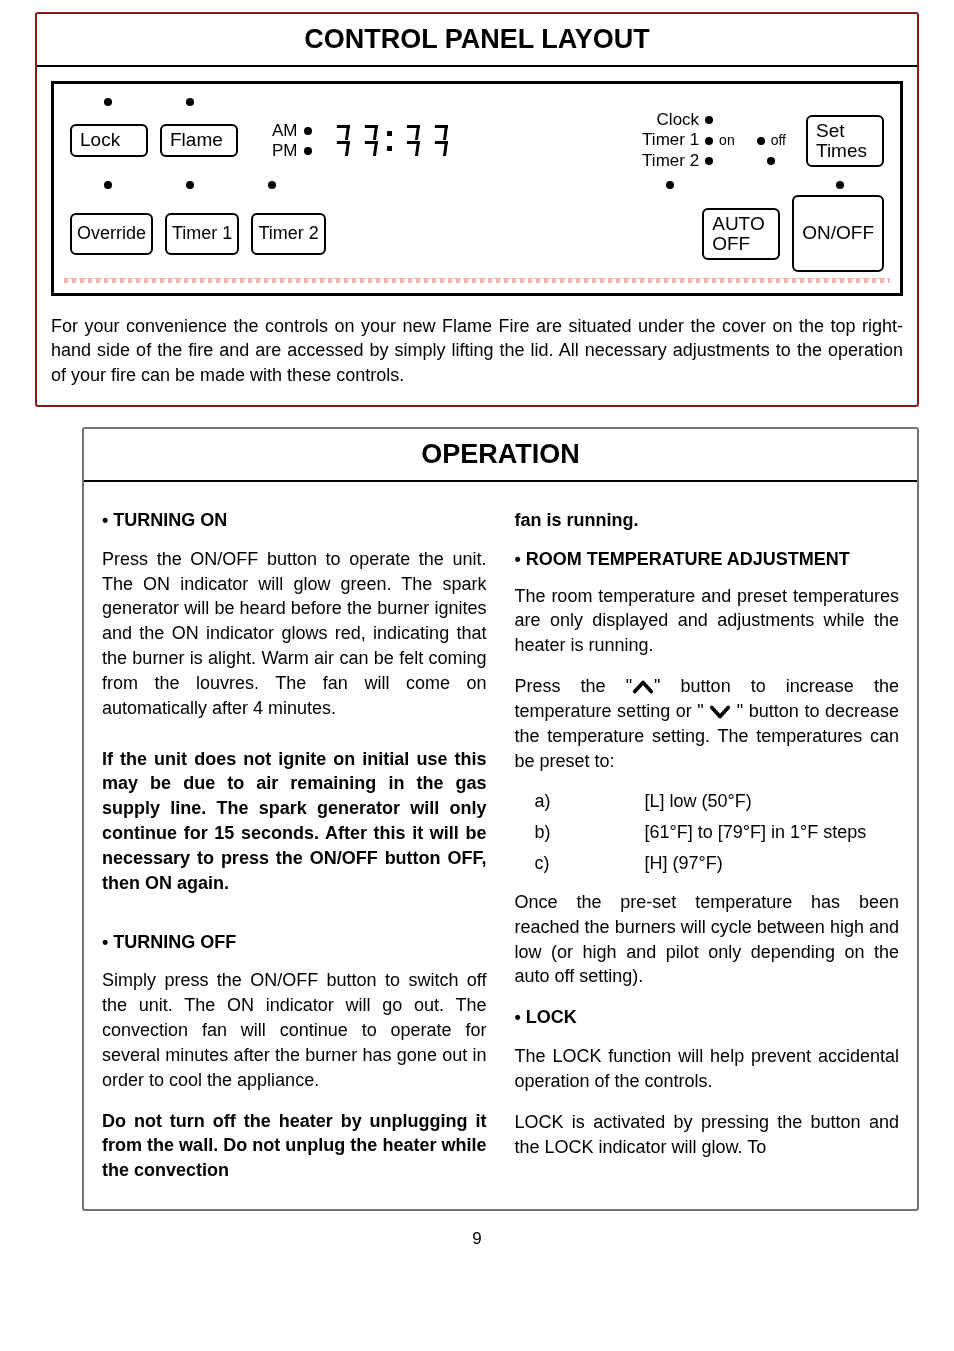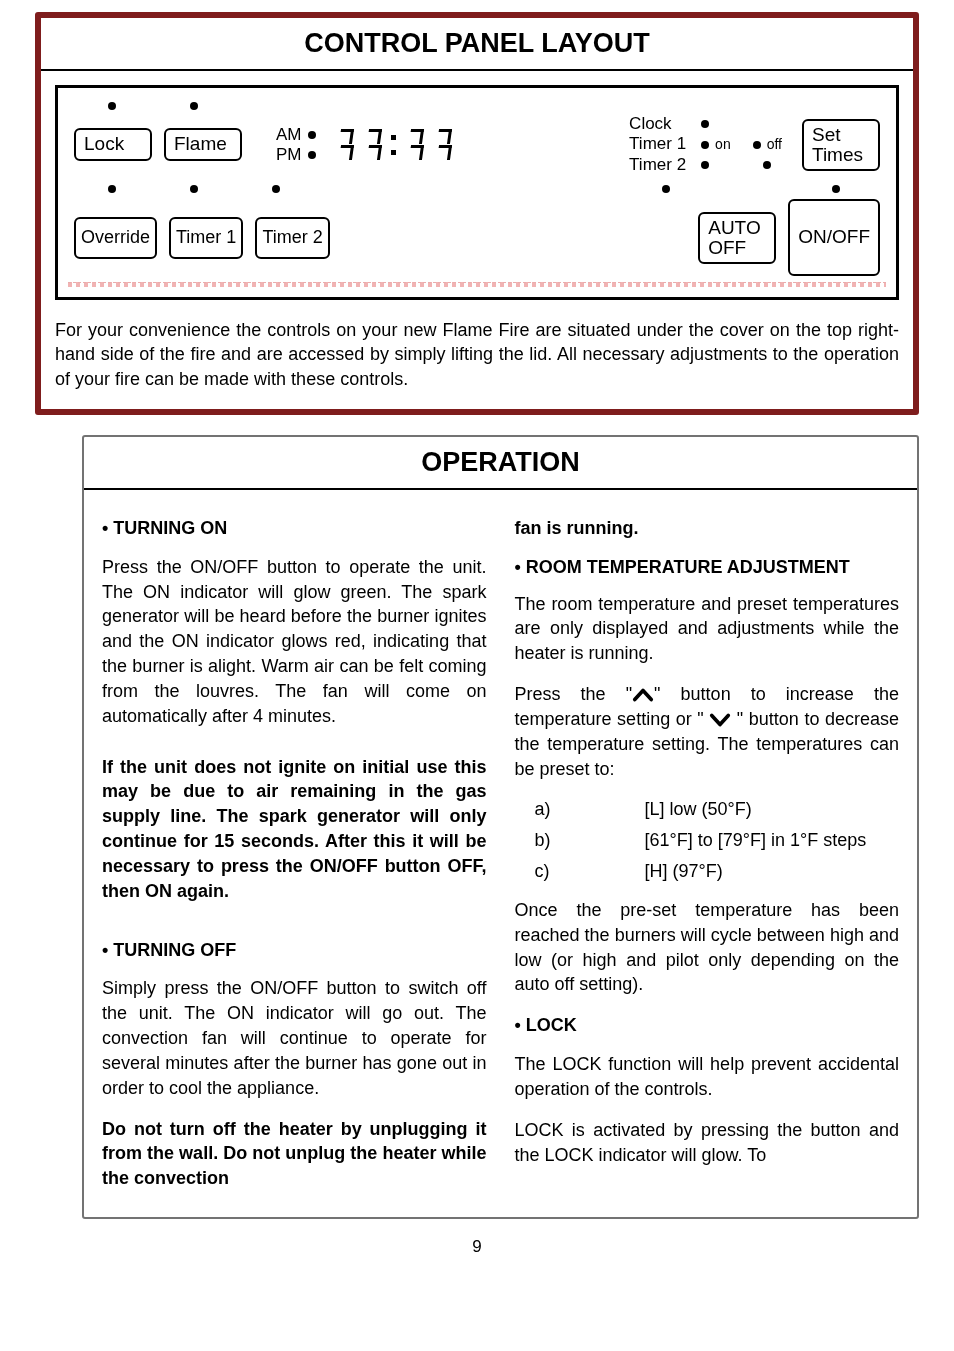--- a/index.html
+++ b/index.html
@@ -9,21 +9,21 @@
     background: #fff;
     color: #000;
   }
   .page {
     width: 954px;
     margin: 0 auto;
     box-sizing: border-box;
     padding: 12px 35px 25px 35px;
   }
   .panel-outer {
-    border: 6px solid #7f1d1d;
+    border: 2px solid #7f1d1d;
     border-radius: 3px;
   }
   .panel-header {
     border-bottom: 2px solid #000;
     padding: 10px 0;
     text-align: center;
     font-size: 27px;
     font-weight: bold;
   }
   .panel-body {
@@ -78,21 +78,21 @@
     border: 3px solid #000; border-left: none; border-bottom: none;
     transform: skewX(-8deg);
     background: transparent;
   }
   .digit7::before { top: 2px; height: 12px; width: 10px;}
   .digit7::after { top: 18px; height: 12px; width: 10px;}
   .colon7 { width: 8px; display:flex; flex-direction:column; gap:10px; align-items:center;}
   .colon7 span{ width:5px; height:5px; background:#000;}
   .status-block { font-size: 17px; line-height: 1.2; }
   .status-block .row-s { display:flex; align-items:center; gap:6px;}
-  .status-block .row-s .label-t { min-width: 66px; text-align:left;}
+  .status-block .row-s .label-t { min-width: 66px; text-align:right;}
   .arrow-svg { width: 44px; height: 28px; }
   .row2-leds {
     display:flex; gap:74px; padding: 6px 0 2px 40px;
   }
   .diag-bottom {
     border-top: 1px dashed #c33;
     margin-top: 6px;
     height: 4px;
     background: repeating-linear-gradient(90deg,#d44,#d44 4px,transparent 4px,transparent 8px);
     opacity:0.4;

